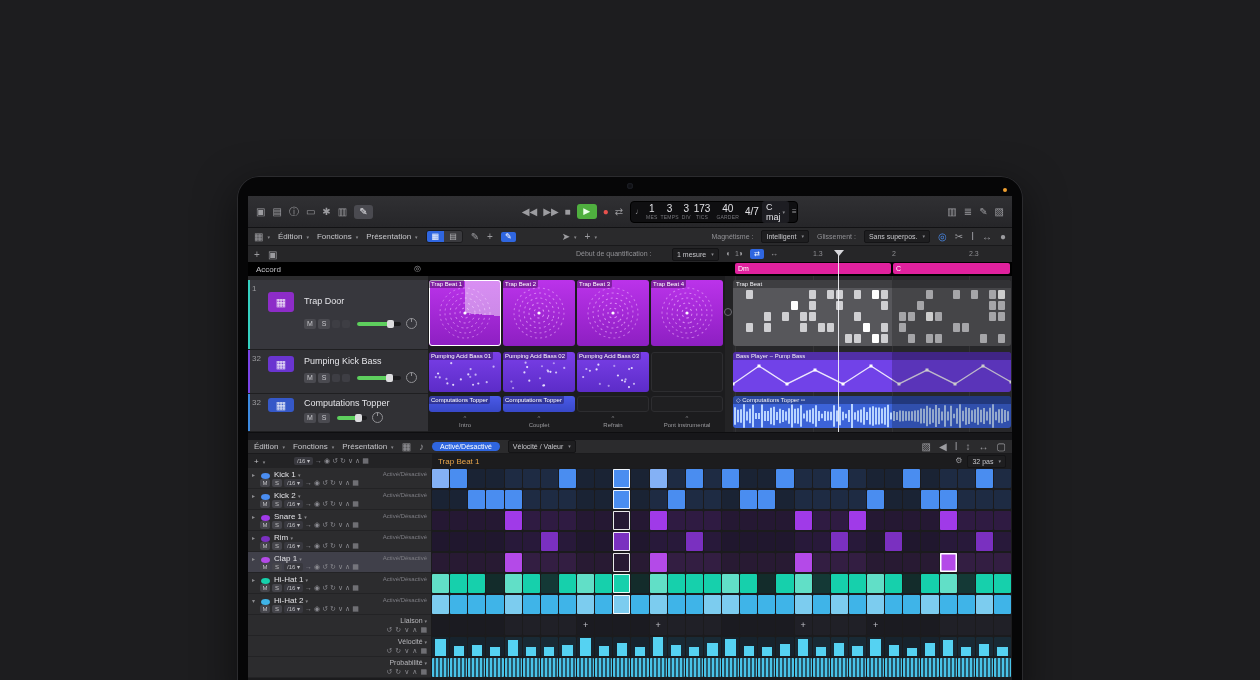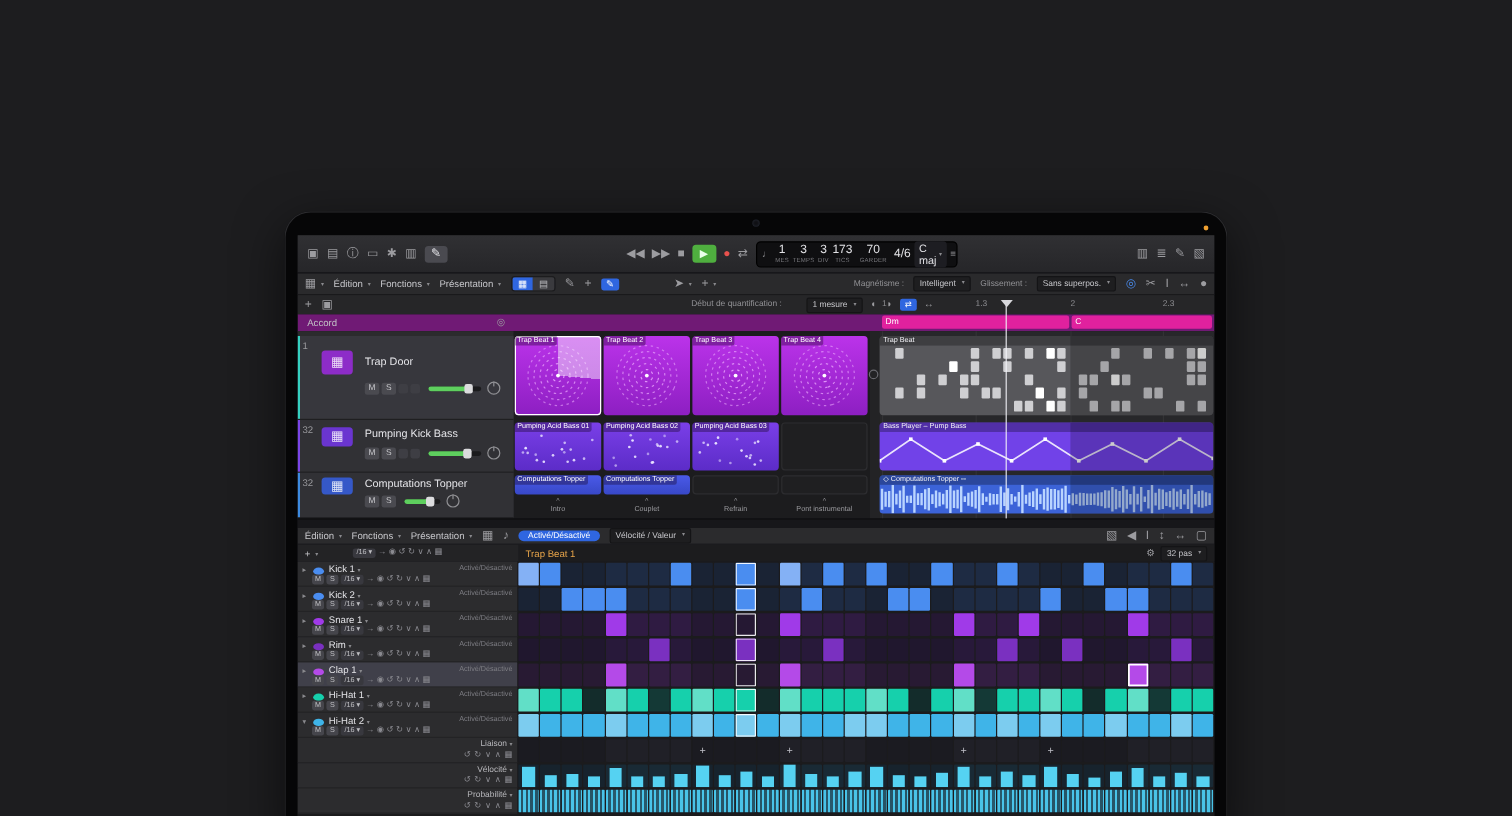--- a/index.html
+++ b/index.html
@@ -38,21 +38,21 @@
   
   .menubar{left:0;top:32px;width:764px;height:18px;background:#2a2a2c;border-bottom:1px solid #19191b;
            display:flex;align-items:center;padding:0 6px;box-sizing:border-box;gap:8px;font-size:8px;color:#c6c6ca;}
   .menu{display:inline-flex;align-items:center;gap:2px;}
   .seg{display:inline-flex;border-radius:3px;overflow:hidden;border:1px solid #1c1c1e;}
   .seg span{padding:1px 5px;background:#3a3a3e;font-size:8px;color:#b8b8bc;}
   .seg span.on{background:#2f66e0;color:#fff;}
   .lab7{font-size:7px;color:#919195;}
   
   .gridheader{left:0;top:50px;width:764px;height:16px;background:#262628;border-bottom:1px solid #1a1a1c;}
-  .chordrow{left:0;top:66px;width:764px;height:14px;background:#701a75;border-bottom:1px solid #1a1a1c;}
+  .chordrow{left:0;top:66px;width:764px;height:14px;background:#000000;border-bottom:1px solid #1a1a1c;}
   .chordbar{position:absolute;top:1px;height:11px;background:#e0219e;border-radius:2px;color:#fff;
             font-size:7px;line-height:11px;padding-left:3px;box-sizing:border-box;overflow:hidden;}
   
   .tracklist-bg{left:0;top:80px;width:180px;height:156px;background:#2b2b2d;}
   .cells-bg{left:180px;top:80px;width:297px;height:156px;background:#1c1c1e;}
   .stopcol{left:477px;top:80px;width:8px;height:156px;background:#232325;}
   .arrange-bg{left:485px;top:80px;width:279px;height:156px;background:#27272a;}
   .track{position:absolute;left:0;width:180px;background:#313135;border-bottom:1px solid #1f1f21;box-sizing:border-box;}
   .track.sel{background:#37373d;}
   .tstrip{position:absolute;left:0;top:0;bottom:0;width:2px;}
@@ -144,26 +144,26 @@
         <span class="lcd-col">
               <span class="val">3</span>
               <span class="lab">DIV</span>
             </span>
         <span class="lcd-col">
               <span class="val">173</span>
               <span class="lab">TICS</span>
             </span>
         <span class="sep"></span>
         <span class="lcd-col">
-              <span class="val">70</span>
+              <span class="val">40</span>
               <span class="lab">GARDER</span>
             </span>
         <span class="sep"></span>
         <span class="lcd-col">
-              <span class="val">4/6</span>
+              <span class="val">4/7</span>
             </span>
         <span class="keybox">
               <span>C maj</span>
               <span class="chev">▾</span>
             </span>
         <span class="icon" style="font-size:8px">≡</span>
       </div>
       <div style="flex:1"></div>
       <div class="tbgrp">
         <span class="icon">▥</span>

